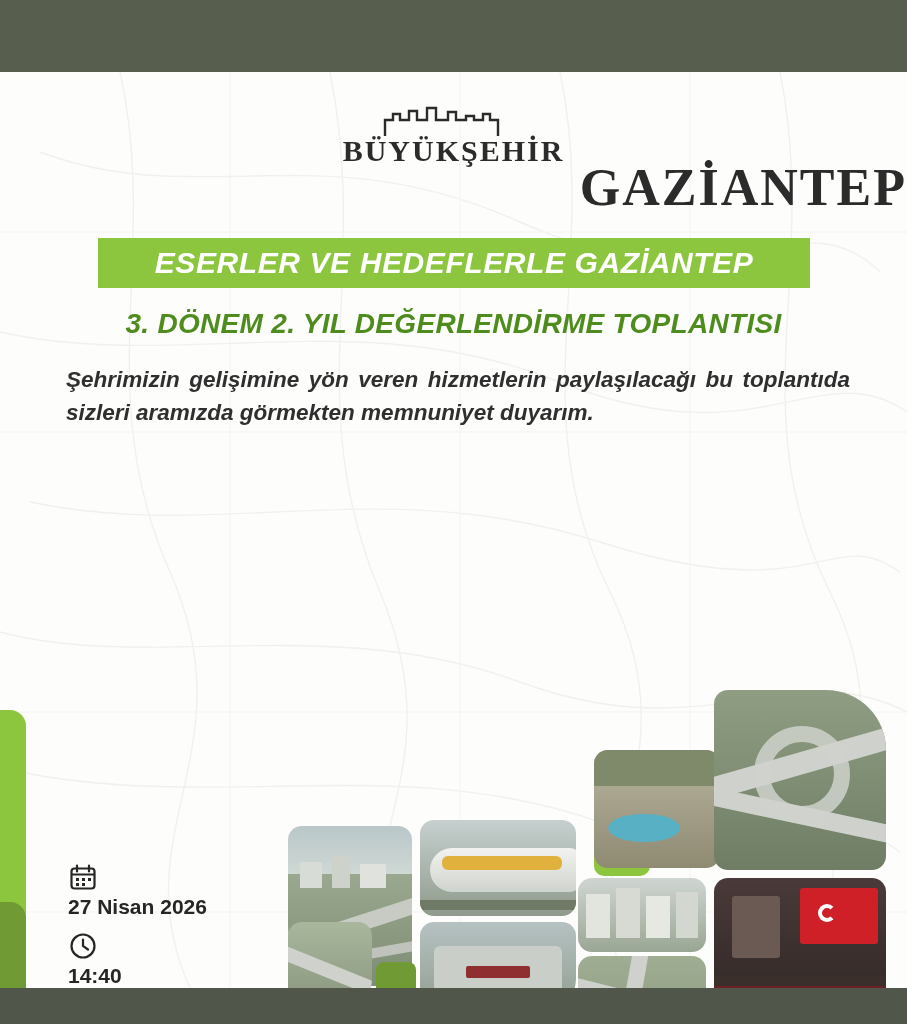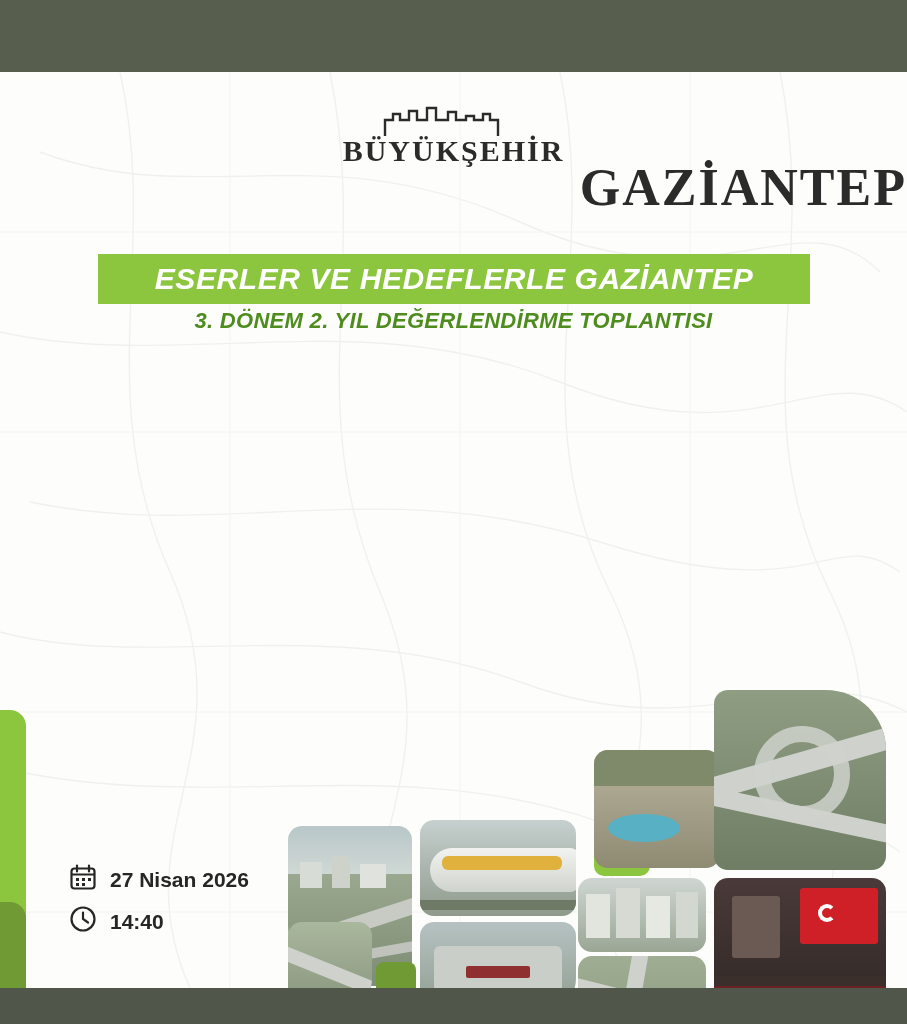--- a/index.html
+++ b/index.html
@@ -93,39 +93,38 @@
   .banner {
     position: absolute;
     left: 98px;
     top: 166px;
     width: 712px;
     height: 50px;
     background: #8cc63f;
     display: flex;
     align-items: center;
     justify-content: center;
-    margin-top: 16px;
   }
   .banner-text {
     color: #ffffff;
     font-weight: bold;
     font-size: 30px;
     letter-spacing: 0.6px;
     font-style: italic;
     white-space: nowrap;
   }
   .subtitle {
     position: absolute;
     left: 0; right: 0;
     top: 236px;
     text-align: center;
     color: #4e8c1e;
     font-weight: bold;
     font-style: italic;
-    font-size: 22px;
+    font-size: 28px;
     letter-spacing: 0.3px;
   }
 
   
   .body-text {
     position: absolute;
     left: 60px;
     top: 292px;
     width: 790px;
     color: #2f2f2f;
@@ -176,22 +175,23 @@
 
   
   .details {
     position: absolute;
     left: 68px;
     top: 790px;
     width: 300px;
   }
   .detail-row {
     display: flex;
-    align-items: flex-end;
+    align-items: flex-start;
     margin-bottom: 12px;
+    flex-direction: column;
   }
   .detail-icon {
     width: 30px;
     height: 30px;
     flex: 0 0 30px;
     margin-right: 12px;
     display: flex;
     align-items: center;
     justify-content: center;
   }
@@ -250,20 +250,21 @@
       <div class="logo-bottom">GAZİANTEP</div>
     </div>
 
     <div class="banner">
       <span class="banner-text">ESERLER VE HEDEFLERLE GAZİANTEP</span>
     </div>
 
     <div class="subtitle">3. DÖNEM 2. YIL DEĞERLENDİRME TOPLANTISI</div>
 
     <div class="body-text">
+      <p class="para p2">Şehrimizin gelişimine yön veren hizmetlerin paylaşılacağı bu toplantıda sizleri aramızda görmekten memnuniyet duyarım.</p>
     </div>
 
 
     <div class="collage">
 
       <div class="tile" style="left:288px; top:264px; width:124px; height:160px; border-radius:14px 14px 14px 60px;">
         <div class="sky" style="background:linear-gradient(#b9c7c9,#cfd8d4); height:30%;"></div>
         <div class="ground" style="background:linear-gradient(#9aa88f,#7d8c74); height:70%;"></div>
         <div class="road" style="left:-10px; top:90px; width:160px; height:16px; transform:rotate(-18deg); background:#c8cbc4;"></div>
         <div class="road" style="left:-10px; top:124px; width:170px; height:10px; transform:rotate(-10deg); background:#bfc3bb;"></div>

